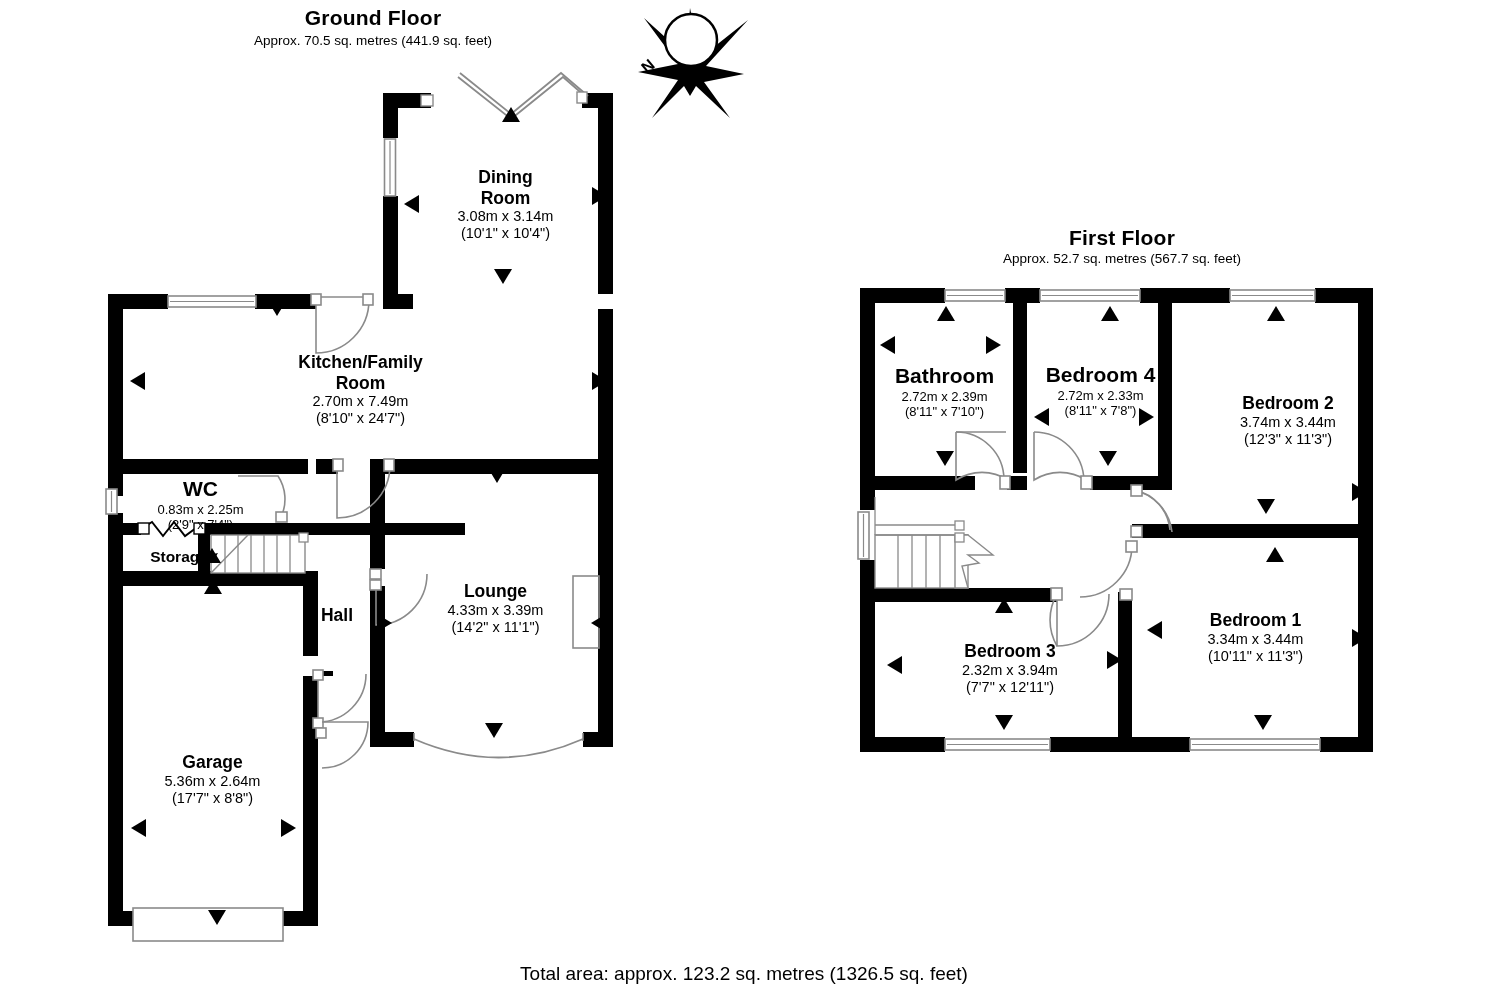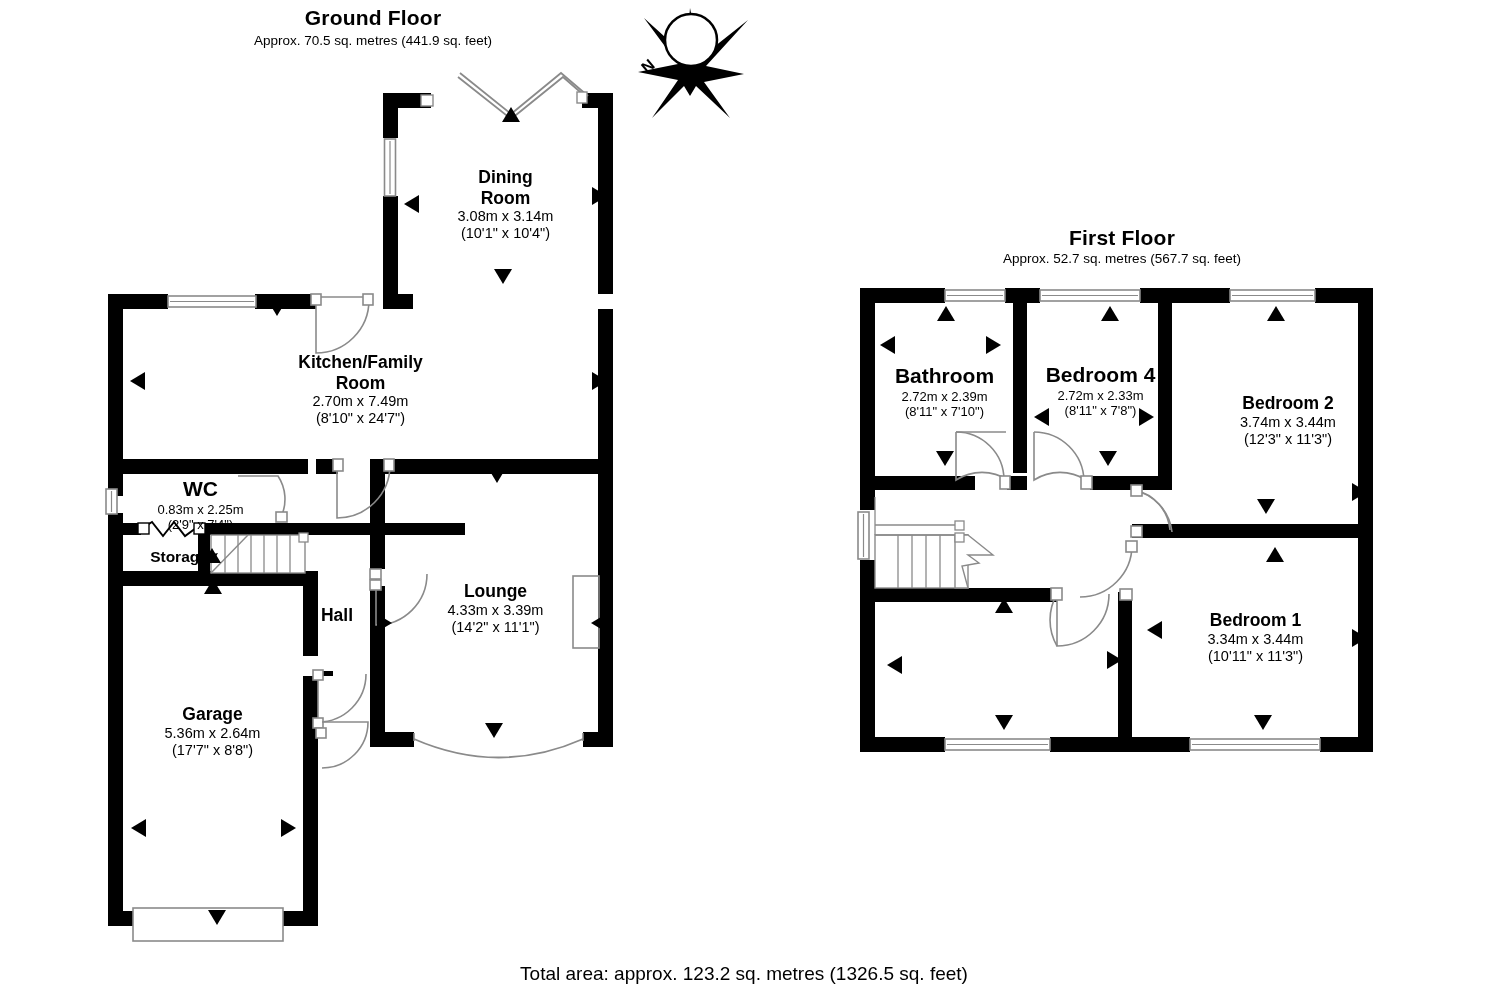--- a/index.html
+++ b/index.html
@@ -399,21 +399,21 @@
   <div class="txt plain-label" style="left:124px; top:548px; width:110px; font-size:15.5px;">Storage</div>
 
   <div class="txt plain-label" style="left:292px; top:605px; width:90px;text-align:center;">Hall</div>
 
   <div class="txt" style="left:408px; top:581px; width:175px;">
     <div class="room-name">Lounge</div>
     <div class="room-dims">4.33m x 3.39m</div>
     <div class="room-dims">(14'2" x 11'1")</div>
   </div>
 
-  <div class="txt" style="left:125px; top:704px; width:175px;">
+  <div class="txt" style="left:125px; top:752px; width:175px;">
     <div class="room-name">Garage</div>
     <div class="room-dims">5.36m x 2.64m</div>
     <div class="room-dims">(17'7" x 8'8")</div>
   </div>
 
   <div class="txt floor-title" style="left:972px; top:226px; width:300px;">First Floor</div>
   <div class="txt floor-sub" style="left:972px; top:251px; width:300px;">Approx. 52.7 sq. metres (567.7 sq. feet)</div>
 
   <div class="txt" style="left:877px; top:364px; width:135px;">
     <div class="room-name small">Bathroom</div>
@@ -426,20 +426,25 @@
     <div class="room-dims small">2.72m x 2.33m</div>
     <div class="room-dims small">(8'11" x 7'8")</div>
   </div>
 
   <div class="txt" style="left:1203px; top:393px; width:170px;">
     <div class="room-name">Bedroom 2</div>
     <div class="room-dims">3.74m x 3.44m</div>
     <div class="room-dims">(12'3" x 11'3")</div>
   </div>
 
+  <div class="txt" style="left:920px; top:641px; width:180px;">
+    <div class="room-name">Bedroom 3</div>
+    <div class="room-dims">2.32m x 3.94m</div>
+    <div class="room-dims">(7'7" x 12'11")</div>
+  </div>
 
   <div class="txt" style="left:1168px; top:610px; width:175px;">
     <div class="room-name">Bedroom 1</div>
     <div class="room-dims">3.34m x 3.44m</div>
     <div class="room-dims">(10'11" x 11'3")</div>
   </div>
 
   <div class="txt total-area" style="left:444px; top:963px; width:600px;">Total area: approx. 123.2 sq. metres (1326.5 sq. feet)</div>
 
 </div>

